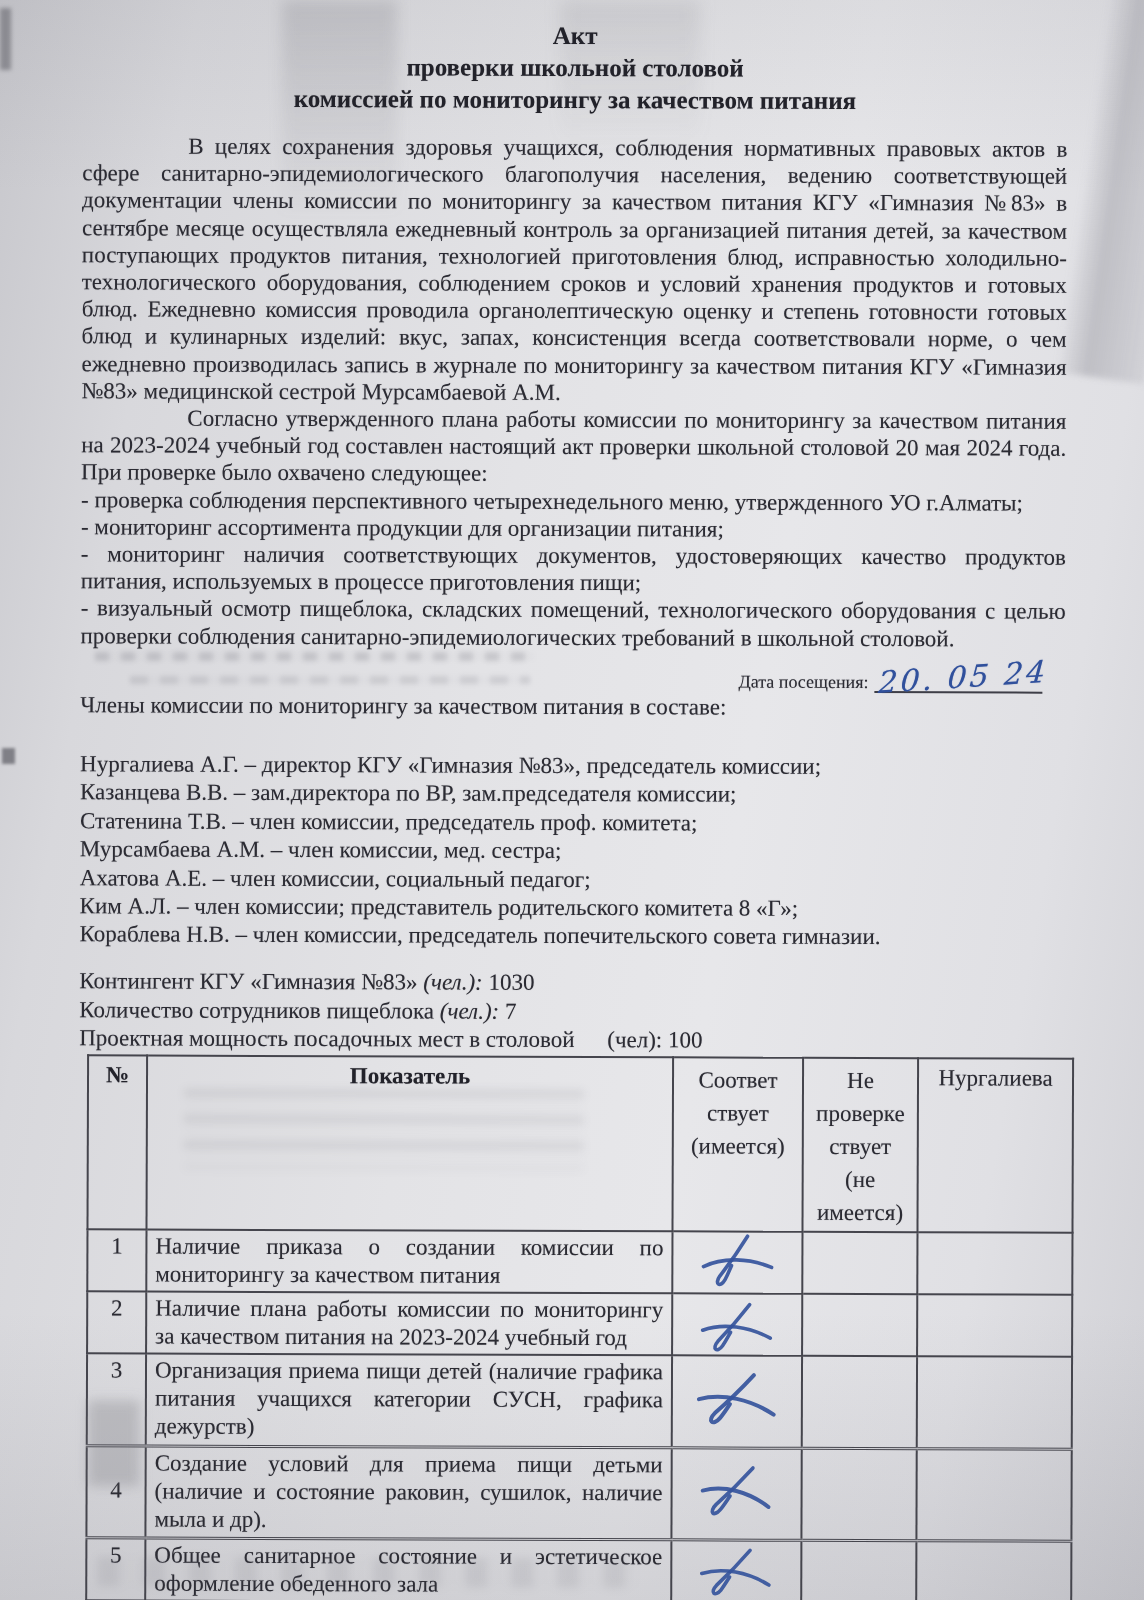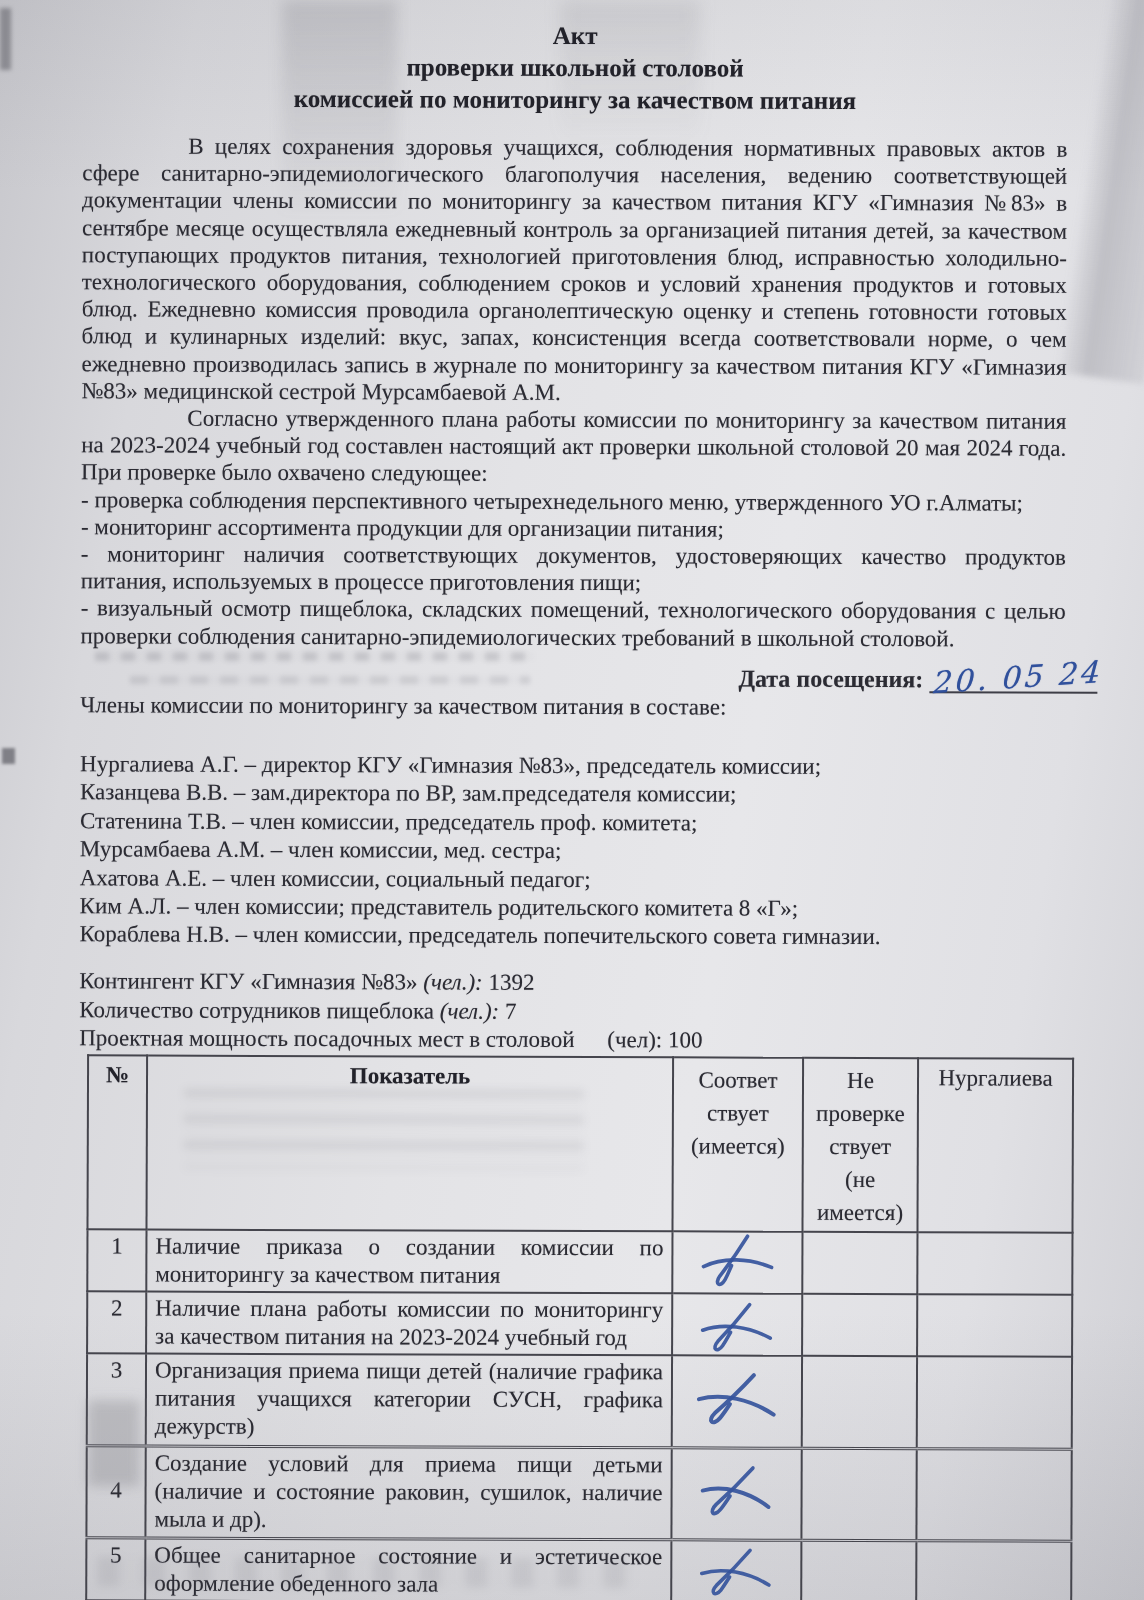--- a/index.html
+++ b/index.html
@@ -31,21 +31,21 @@
   
   .title{position:absolute;left:80px;top:20px;width:985px;text-align:center;font-weight:bold;font-size:25px;line-height:32px;color:#22222a;}
 
   
   .intro{position:absolute;left:80px;top:134px;width:985px;font-size:23px;line-height:27.2px;}
   .intro p{margin:0;text-align:justify;}
   .intro p.indent{text-indent:106px;}
 
   
   .date-row{position:absolute;left:738px;top:656px;width:330px;white-space:nowrap;}
-  .date-label{font-size:24px;font-weight:bold;}
+  .date-label{font-size:18px;}
   .date-line{display:inline-block;width:168px;border-bottom:2px solid #3e3e47;height:34px;vertical-align:bottom;margin-left:6px;}
   .date-value{display:inline-block;font-family:"DejaVu Serif",serif;font-style:italic;font-size:30px;color:#30509c;letter-spacing:3px;transform:rotate(-4deg) skewX(-8deg);position:relative;top:2px;left:4px;text-shadow:0 0 1px rgba(48,80,156,0.5);}
 
   
   .members-heading{position:absolute;left:80px;top:694px;width:985px;font-size:23px;}
   .members{position:absolute;left:80px;top:752px;width:985px;font-size:23px;line-height:28.4px;list-style:none;margin:0;padding:0;}
 
   
   .stats{position:absolute;left:80px;top:969px;width:985px;font-size:23px;line-height:28.6px;}
   .stat-unit{font-style:italic;}
@@ -115,21 +115,21 @@
       <li>Мурсамбаева А.М. – член комиссии, мед. сестра;</li>
       <li>Ахатова А.Е. – член комиссии, социальный педагог;</li>
       <li>Ким А.Л. – член комиссии; представитель родительского комитета 8 «Г»;</li>
       <li>Кораблева Н.В. – член комиссии, председатель попечительского совета гимназии.</li>
     </ul>
 
     <div class="stats txt">
       <div class="stat-line">
         <span>Контингент КГУ «Гимназия №83»</span>
         <span class="stat-unit">(чел.):</span>
-        <span>1392</span>
+        <span>1030</span>
       </div>
       <div class="stat-line">
         <span>Количество сотрудников пищеблока</span>
         <span class="stat-unit">(чел.):</span>
         <span>7</span>
       </div>
       <div class="stat-line upright">
         <span>Проектная мощность посадочных мест в столовой</span>
         <span class="stat-unit">(чел):</span>
         <span>100</span>

